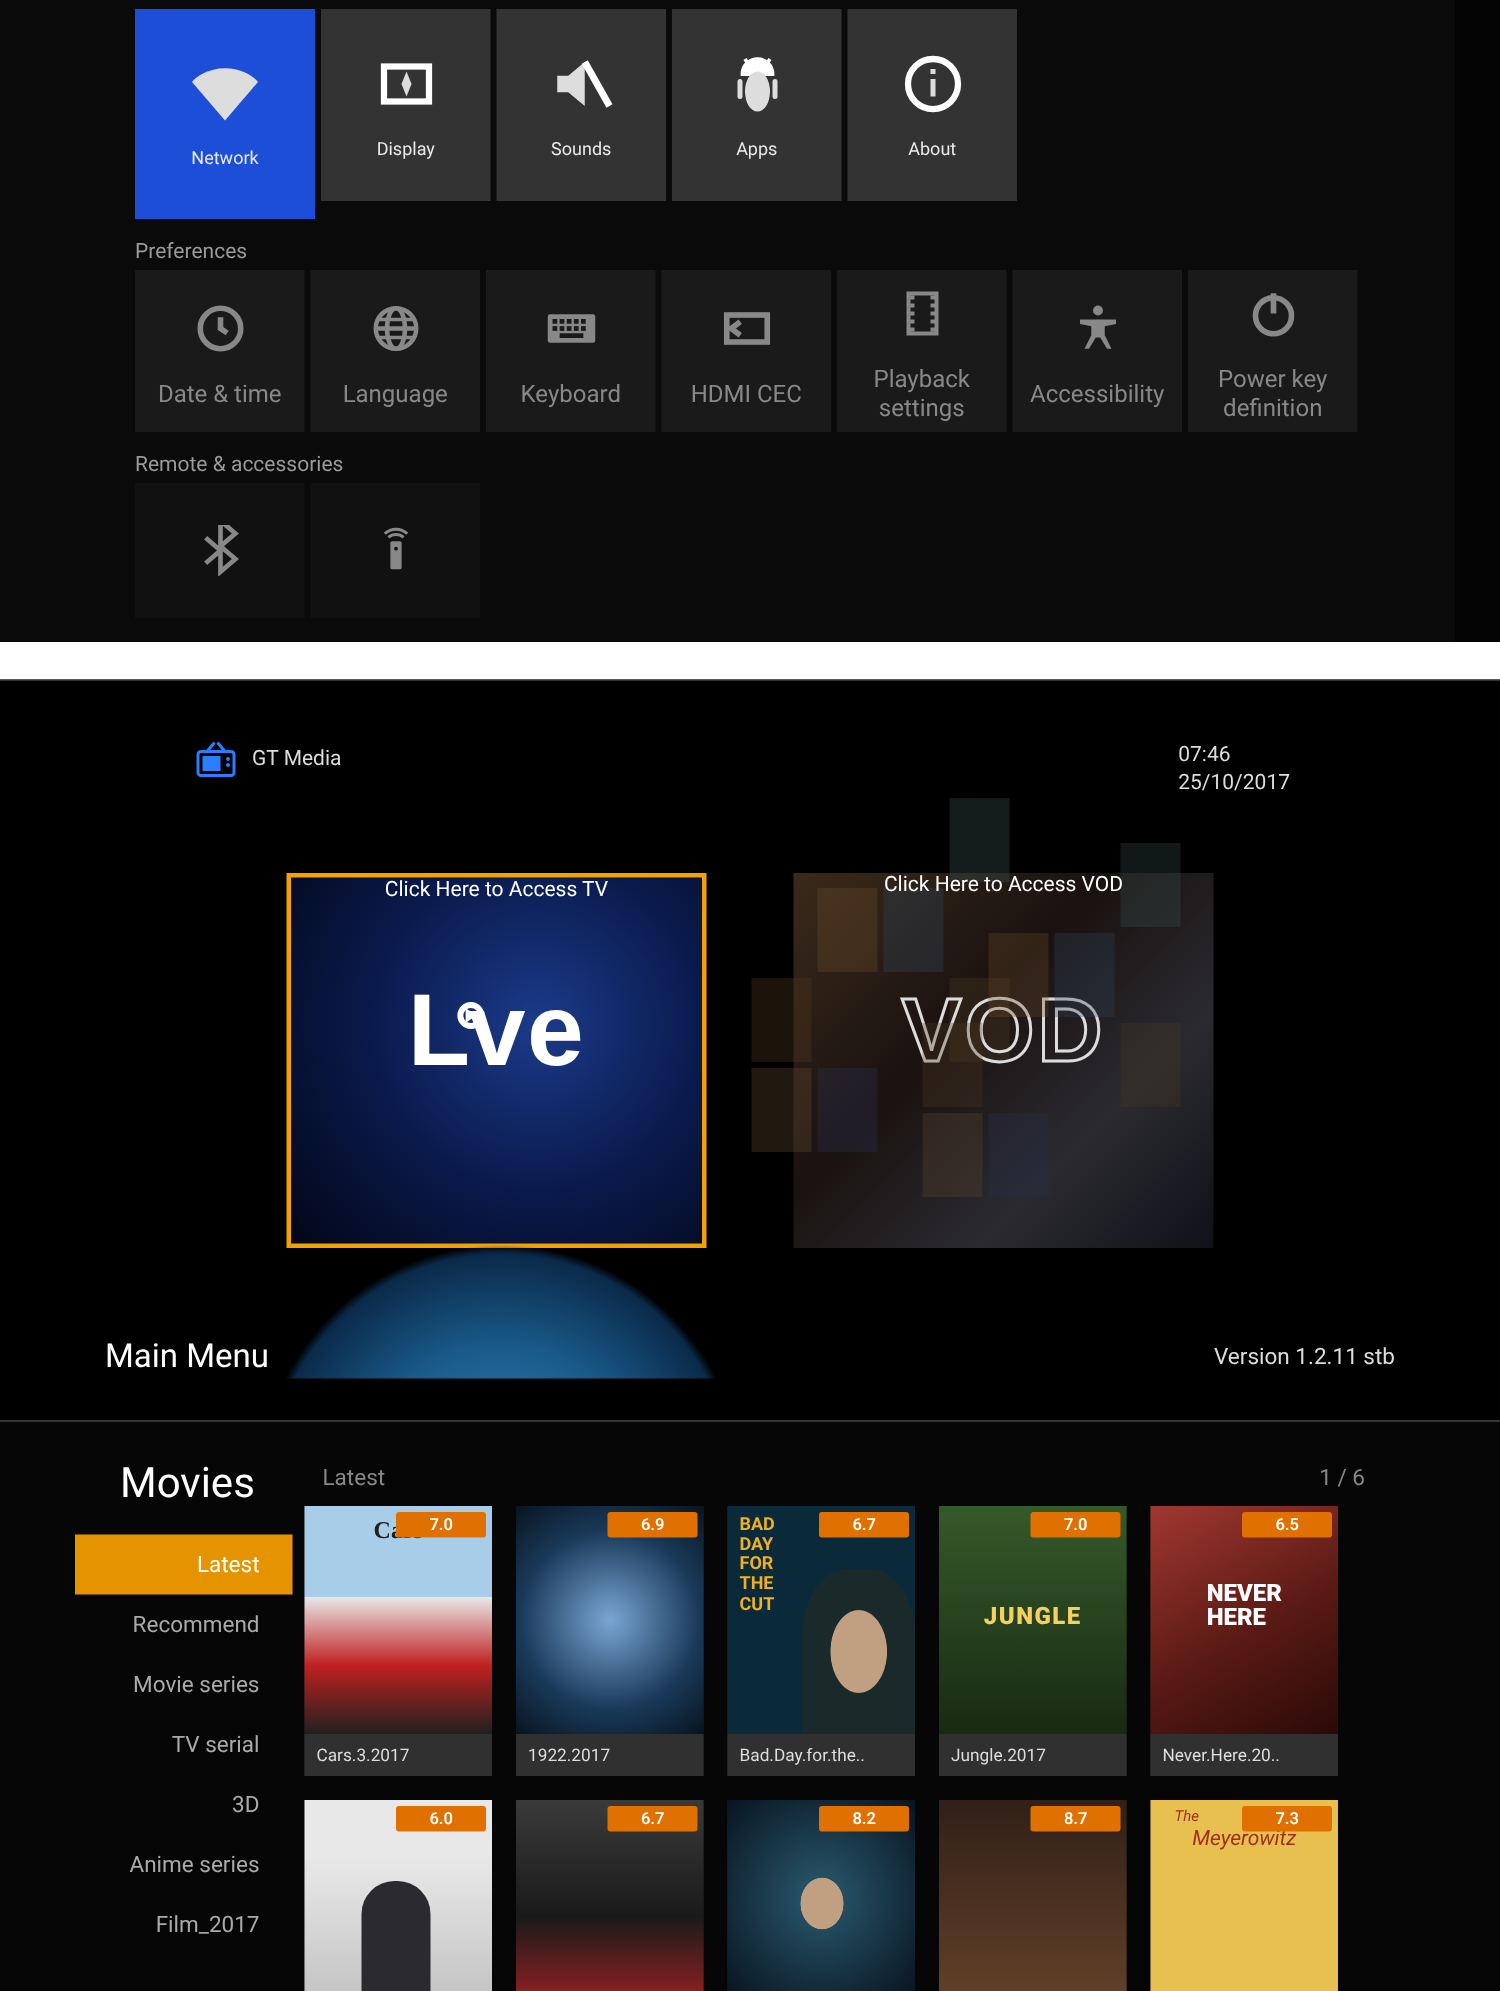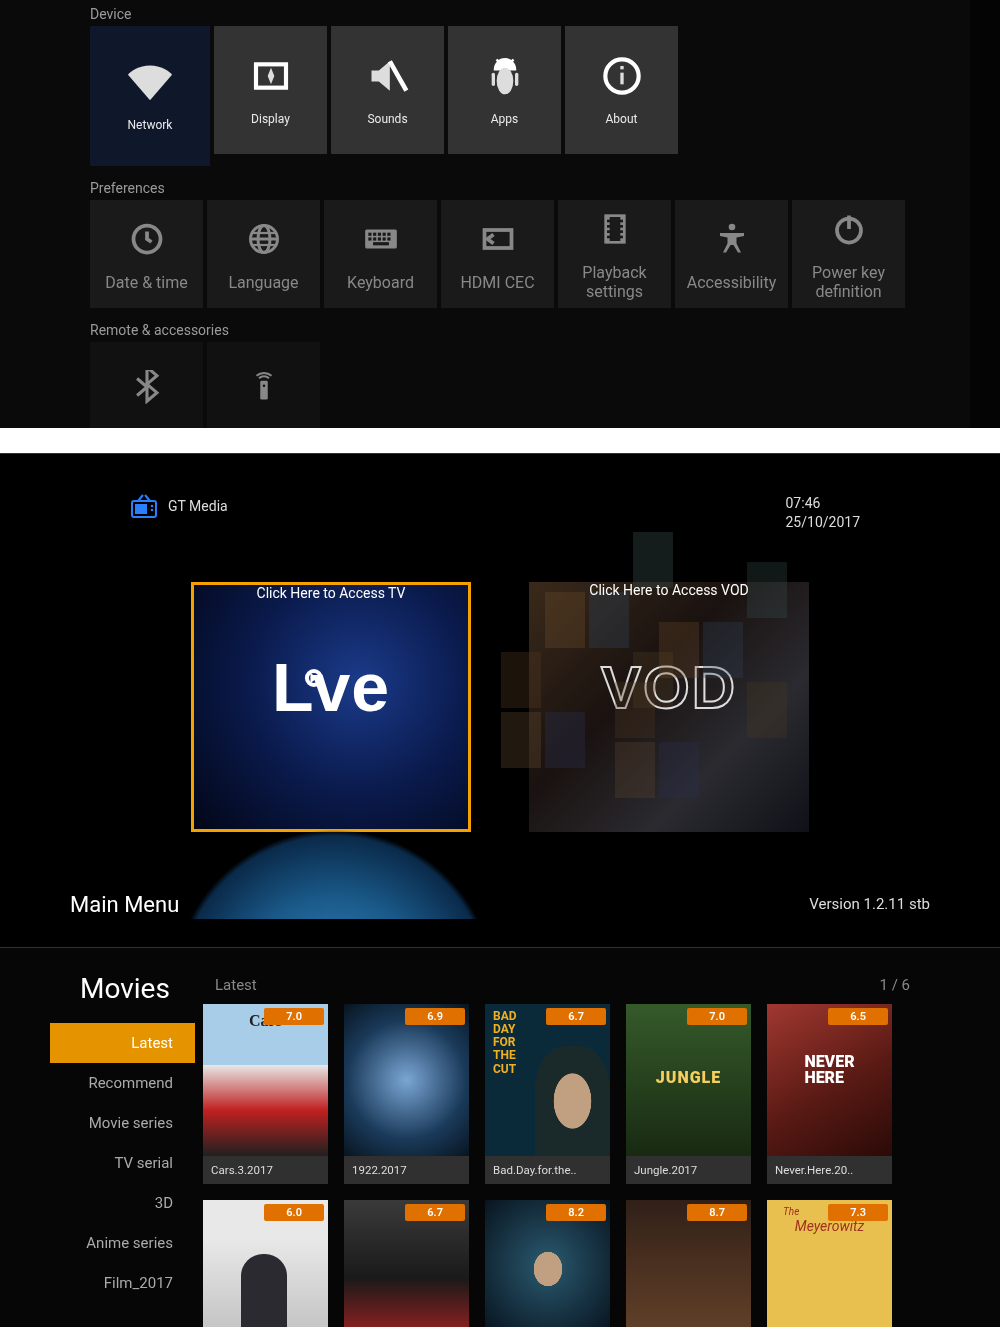--- a/index.html
+++ b/index.html
@@ -38,21 +38,21 @@
   .tile {
     width: 113px;
     height: 128px;
     background: #333;
     display: flex;
     flex-direction: column;
     align-items: center;
     justify-content: center;
     gap: 14px;
   }
-  .tile.selected { background: #0f172a; width: 120px; height:140px; }
+  .tile.selected { background: #1d4ed8; width: 120px; height:140px; }
   .tile-icon { width: 44px; height: 44px; display:flex; align-items:center; justify-content:center; }
   .tile-label { font-size: 12px; color: #eaeaea; text-align:center; }
   .pref-row .tile { background: #1a1a1a; height: 108px; width:113px; gap:12px;}
   .pref-row .tile-label { font-size: 16px; color:#888; }
   .pref-row .tile-icon { color:#888; }
   .acc-row .tile { background: #111; height: 90px; width:113px; }
   .acc-row .tile-icon { color:#888; }
   svg { fill: currentColor; }
 
   
@@ -249,21 +249,20 @@
   .art-r2e { background:#e8c050;}
   .art-r2e::after{content:"Meyerowitz";position:absolute;top:18px;left:50%;transform:translateX(-50%);
     color:#a03020;font-style:italic;font-size:14px;}
   .art-r2e::before{content:"The";position:absolute;top:6px;left:16px;
     color:#a03020;font-style:italic;font-size:10px;}
 </style>
 </head>
 <body>
 
 <div class="panel settings">
-  <div class="section-label">Device</div>
   <div class="tile-row">
     <div class="tile selected">
       <span class="tile-icon">
         <svg viewBox="0 0 24 24" width="46" height="46">
             <path d="M12 3 C6 3 1.5 6 0 8 L12 22 L24 8 C22.5 6 18 3 12 3 Z"></path>
           </svg>
       </span>
       <span class="tile-label">Network</span>
     </div>
     <div class="tile">

